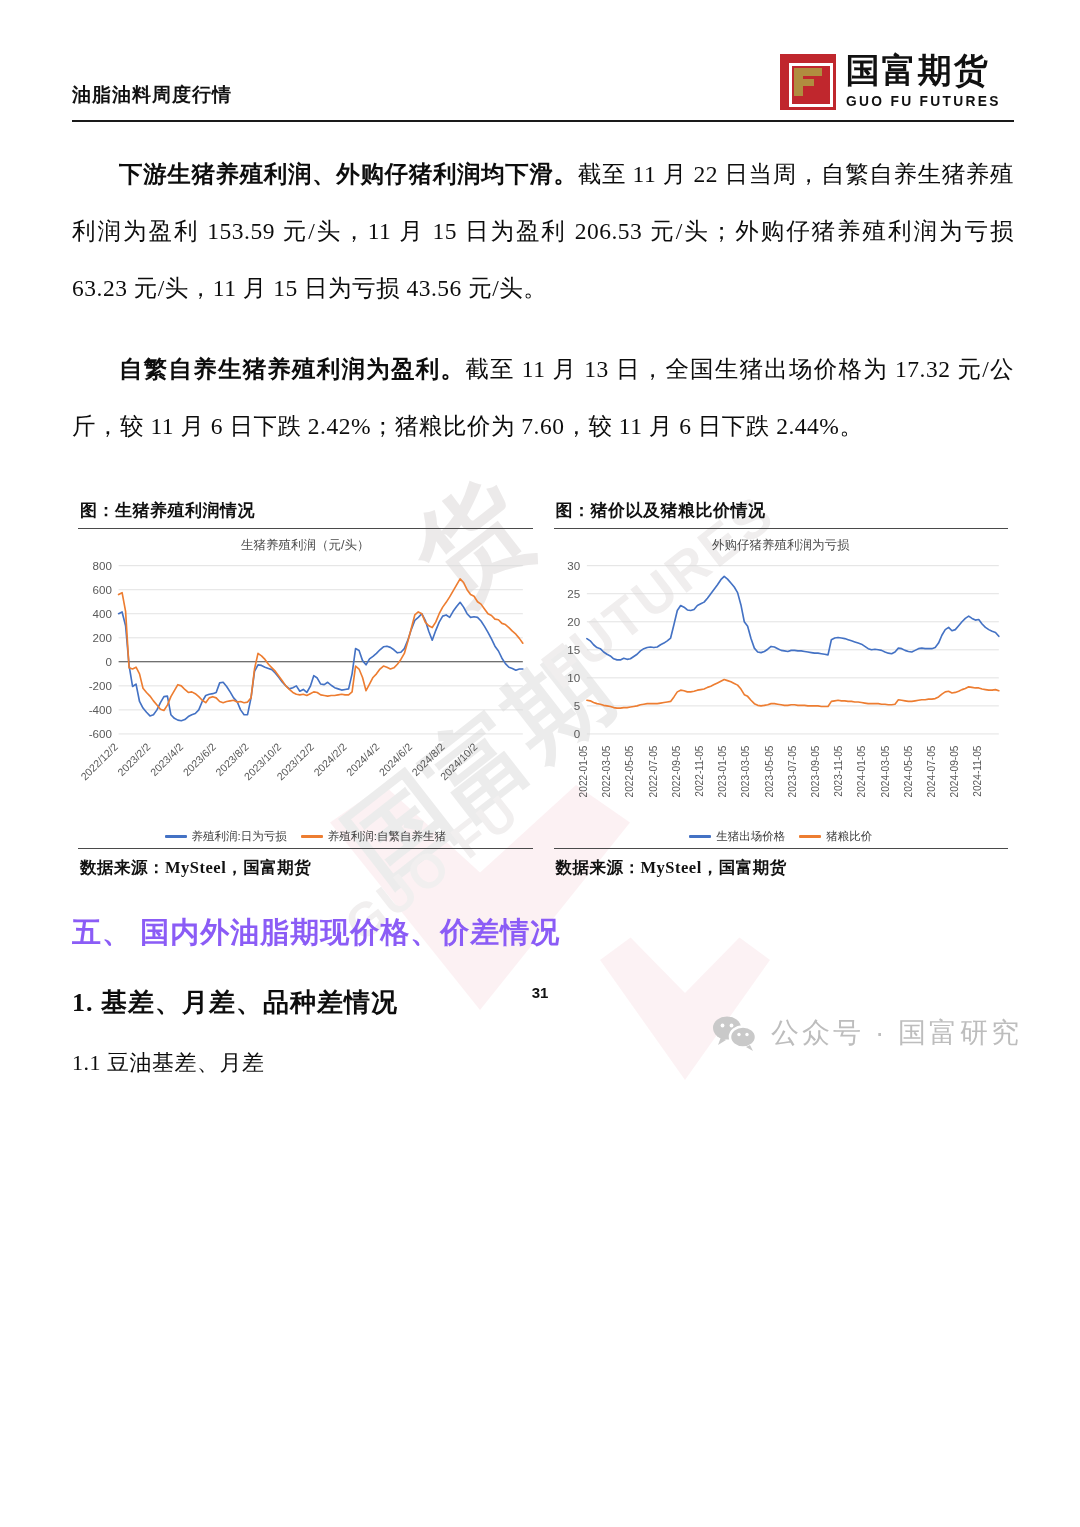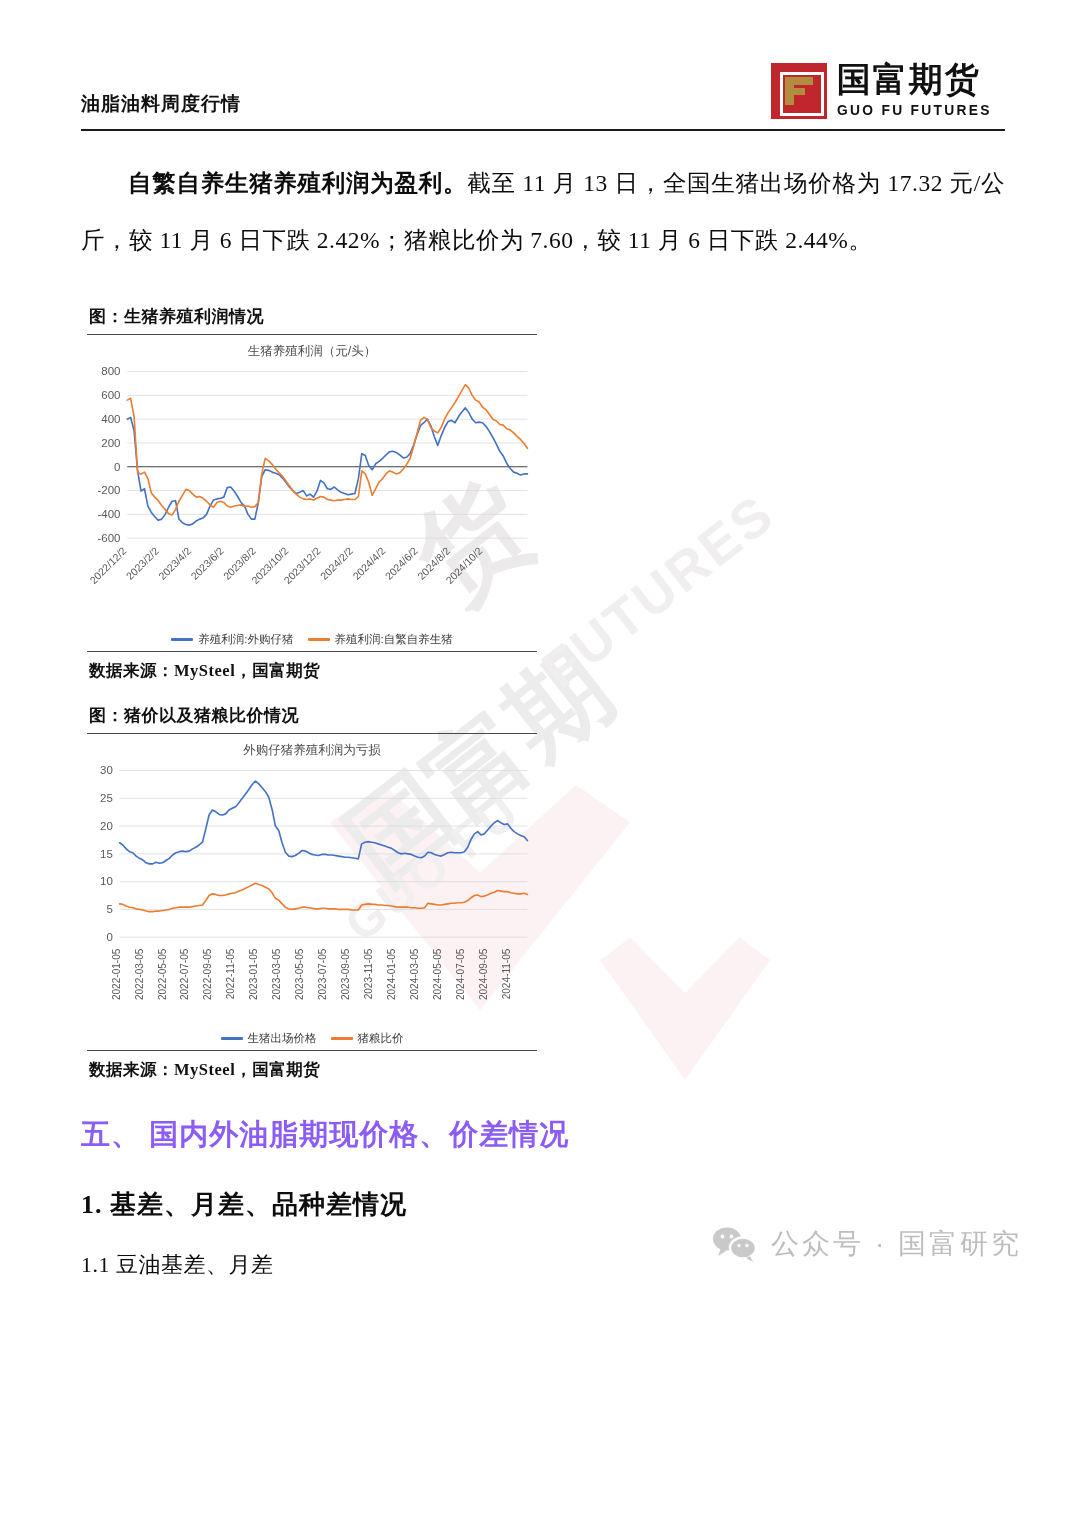--- a/index.html
+++ b/index.html
@@ -43,21 +43,21 @@
   }
   .wm-pink2 {
     position: absolute;
     left: 600px; top: 930px;
     width: 170px; height: 150px;
     background: #fbeff1;
     clip-path: polygon(50% 100%, 0 20%, 18% 5%, 50% 42%, 82% 5%, 100% 20%);
     opacity: .8;
   }
 
-  .page { position: relative; z-index: 2; padding: 13px; }
+  .page { position: relative; z-index: 2; padding: 4px; }
 
   
   .header {
     display: flex;
     align-items: flex-end;
     justify-content: space-between;
     padding: 62px 62px 0 68px;
     height: 108px;
   }
   .header-title {
@@ -126,23 +126,22 @@
     text-align: justify;
     text-justify: inter-ideograph;
     text-indent: 2em;
     letter-spacing: .5px;
   }
   p.para b { font-weight: 700; }
 
   
   .chart-table {
     display: flex;
-    margin-top: 32px;
-    gap: 16px;
-    flex-direction: column;
+    margin-top: 40px;
+    gap: 9px;
   }
   .chart-cell {
     width: 50%;
     padding: 0 6px;
   }
   .chart-cap-top {
     font-family: "Liberation Serif", serif;
     font-weight: 700;
     font-size: 17px;
     color: #111;
@@ -265,20 +264,21 @@
       <div class="logo-text">
         <div class="logo-cn">国富期货</div>
         <div class="logo-en">GUO FU FUTURES</div>
       </div>
     </div>
   </div>
   <div class="header-rule"></div>
 
   <div class="content">
 
+    <p class="para"><b>下游生猪养殖利润、外购仔猪利润均下滑。</b><span>截至 11 月 22 日当周，自繁自养生猪养殖利润为盈利 153.59 元/头，11 月 15 日为盈利 206.53 元/头；外购仔猪养殖利润为亏损 63.23 元/头，11 月 15 日为亏损 43.56 元/头。</span></p>
 
     <p class="para"><b>自繁自养生猪养殖利润为盈利。</b><span>截至 11 月 13 日，全国生猪出场价格为 17.32 元/公斤，较 11 月 6 日下跌 2.42%；猪粮比价为 7.60，较 11 月 6 日下跌 2.44%。</span></p>
 
     <div class="chart-table">
 
       <div class="chart-cell">
         <div class="chart-cap-top">图：生猪养殖利润情况</div>
         <div class="chart-box">
           <div class="chart-inner-title">生猪养殖利润（元/头）</div>
           <svg class="chart-svg" id="svg-left" viewBox="0 0 470 280">
@@ -309,21 +309,21 @@
               <text x="244.8208695652174" y="198" font-family="&quot;Liberation Sans&quot;, sans-serif" font-size="11" fill="#595959" text-anchor="end" transform="rotate(-45 244.8208695652174 198)">2023/12/2</text>
               <text x="278.624347826087" y="198" font-family="&quot;Liberation Sans&quot;, sans-serif" font-size="11" fill="#595959" text-anchor="end" transform="rotate(-45 278.624347826087 198)">2024/2/2</text>
               <text x="312.42782608695654" y="198" font-family="&quot;Liberation Sans&quot;, sans-serif" font-size="11" fill="#595959" text-anchor="end" transform="rotate(-45 312.42782608695654 198)">2024/4/2</text>
               <text x="346.2313043478261" y="198" font-family="&quot;Liberation Sans&quot;, sans-serif" font-size="11" fill="#595959" text-anchor="end" transform="rotate(-45 346.2313043478261 198)">2024/6/2</text>
               <text x="380.03478260869565" y="198" font-family="&quot;Liberation Sans&quot;, sans-serif" font-size="11" fill="#595959" text-anchor="end" transform="rotate(-45 380.03478260869565 198)">2024/8/2</text>
               <text x="413.83826086956526" y="198" font-family="&quot;Liberation Sans&quot;, sans-serif" font-size="11" fill="#595959" text-anchor="end" transform="rotate(-45 413.83826086956526 198)">2024/10/2</text>
             </svg>
           <div class="chart-legend">
             <span class="legend-item">
               <span class="legend-swatch" style="background:#4472C4"></span>
-              <span>养殖利润:外购仔猪</span>
+              <span>养殖利润:日为亏损</span>
             </span>
             <span class="legend-item">
               <span class="legend-swatch" style="background:#ED7D31"></span>
               <span>养殖利润:自繁自养生猪</span>
             </span>
           </div>
         </div>
         <div class="chart-cap-bottom">数据来源：MySteel，国富期货</div>
       </div>
 
@@ -383,20 +383,21 @@
 
     </div>
 
     <h2 class="h-sec">五、 国内外油脂期现价格、价差情况</h2>
     <h3 class="h-sub">1. 基差、月差、品种差情况</h3>
     <h4 class="h-subsub">1.1 豆油基差、月差</h4>
 
   </div>
 
   <div class="footer">
+    <div class="page-no">31</div>
     <div class="wechat">
       <svg width="46" height="36" viewBox="0 0 46 36">
         <ellipse cx="15" cy="13" rx="14" ry="11.5" fill="#c9c9c9"></ellipse>
         <polygon points="9,22 6,30 14,25" fill="#c9c9c9"></polygon>
         <ellipse cx="31" cy="22" rx="13" ry="10.5" fill="#c9c9c9" stroke="#ffffff" stroke-width="2.5"></ellipse>
         <polygon points="38,30 41,36 34,32" fill="#c9c9c9"></polygon>
         <circle cx="10.5" cy="10.5" r="1.9" fill="#ffffff"></circle>
         <circle cx="19.5" cy="10.5" r="1.9" fill="#ffffff"></circle>
         <circle cx="27" cy="19.5" r="1.7" fill="#ffffff"></circle>
         <circle cx="35" cy="19.5" r="1.7" fill="#ffffff"></circle>

